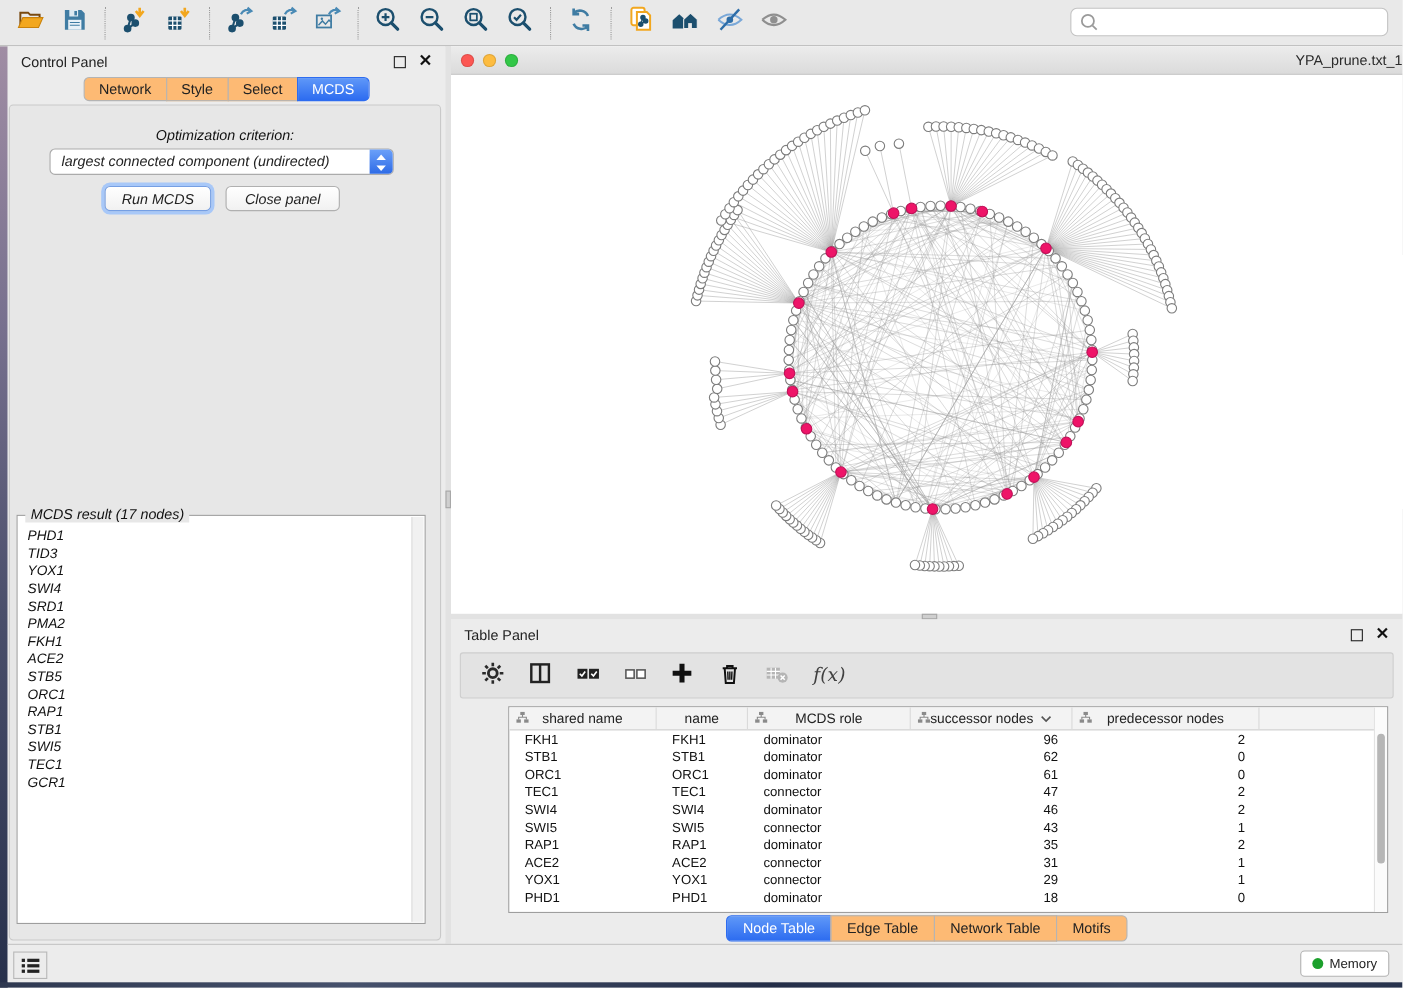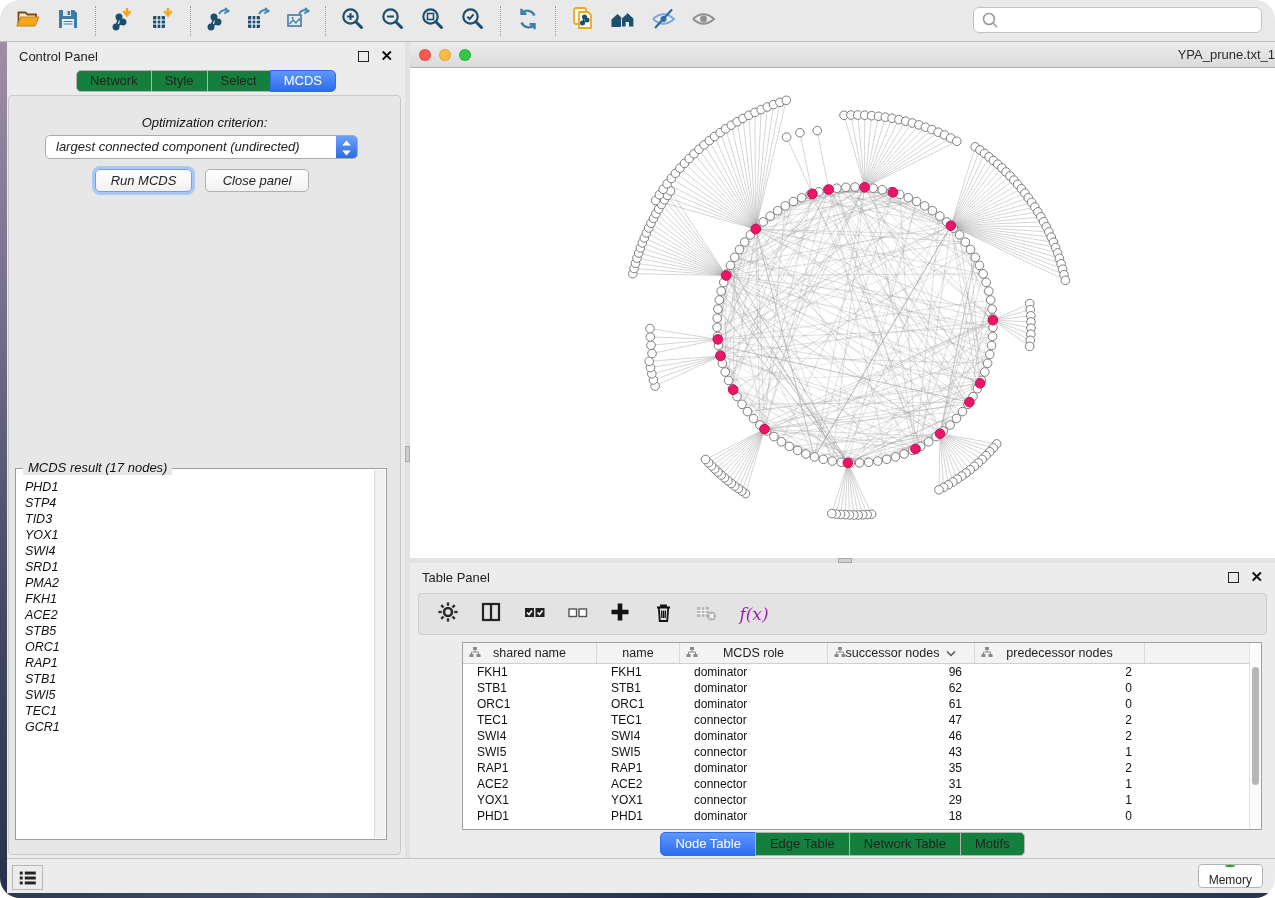--- a/index.html
+++ b/index.html
@@ -1,33 +1,33 @@
 <!DOCTYPE html>
 <html><head>
 <meta charset="utf-8">
 <style>
   html,body{margin:0;padding:0;}
-  #app{position:relative;width:1275px;height:898px;background:#ececec;font-family:"Liberation Sans",sans-serif;overflow:hidden;color:#222;border-radius:20px;}
+  #app{position:relative;width:1275px;height:898px;background:#ececec;font-family:"Liberation Sans",sans-serif;overflow:hidden;color:#222;}
   
   #wall-left{position:absolute;left:0;top:42px;width:7px;height:856px;background:linear-gradient(#a08da4,#77708e 30%,#4a4f6b 60%,#27304b);}
   #wall-bottom{position:absolute;left:0;bottom:0;width:1275px;height:5px;background:linear-gradient(90deg,#2e3850,#46516c 25%,#242e48 55%,#3a4660 80%,#27324c);}
   
   #toolbar{position:absolute;left:0;top:0;width:1275px;height:42px;background:#e9e9e9;border-bottom:1px solid #bdbdbd;display:flex;align-items:center;padding-left:8px;box-sizing:border-box;}
   .tb-btn{width:40px;height:36px;display:flex;align-items:center;justify-content:center;border-radius:4px;}
   .tb-sep{width:0;height:30px;border-left:1px dotted #9c9c9c;margin:0 7px;}
   #search-wrap{position:absolute;right:13px;top:7px;width:289px;height:26px;background:#fff;border:1px solid #c3c3c3;border-radius:6px;display:flex;align-items:center;padding-left:7px;box-sizing:border-box;}
   #search-input{border:none;outline:none;flex:1;font-size:13px;background:transparent;margin-left:4px;font-family:"Liberation Sans",sans-serif;}
   
   #control-panel{position:absolute;left:7px;top:42px;width:398px;height:816px;background:#ececec;}
   .panel-titlebar{height:28px;display:flex;align-items:center;padding:0 12px;font-size:13px;}
   .win-btns{margin-left:auto;display:flex;gap:11px;align-items:center;}
   .float-btn{width:9px;height:9px;border:1.5px solid #222;background:transparent;}
   .close-btn{font-weight:bold;font-size:15px;color:#111;line-height:12px;}
   .tabbar{display:flex;justify-content:center;}
-  .tab{background:#15803d;border:1px solid #b4b4b4;margin-left:-1px;padding:2px 13px;font-size:13px;line-height:16px;white-space:nowrap;}
+  .tab{background:#fdba74;border:1px solid #b4b4b4;margin-left:-1px;padding:2px 13px;font-size:13px;line-height:16px;white-space:nowrap;}
   .tab:first-child{border-radius:5px 0 0 5px;margin-left:0;}
   .tab:last-child{border-radius:0 5px 5px 0;}
   .tab.active{background:linear-gradient(#5f98f8,#2d6cf0);color:#fff;border-color:#2d6cf0;}
   #cp-content{position:absolute;left:1px;top:53px;width:393px;height:760px;background:#e7e7e7;border:1px solid #c9c9c9;border-radius:4px;box-sizing:border-box;font-style:italic;}
   #opt-label{text-align:center;margin-top:19px;font-size:13px;color:#111;}
   #dropdown{position:absolute;left:36px;top:39px;width:313px;height:24px;background:#fff;border:1px solid #ababab;border-radius:5px;box-sizing:border-box;}
   #dd-value{font-size:13px;padding-left:10px;line-height:22px;white-space:nowrap;}
   #dd-cap{position:absolute;right:0;top:0;bottom:0;width:21px;background:linear-gradient(#6ba0f9,#2e6be6);border-radius:0 4px 4px 0;}
   .mac-btn{position:absolute;height:23px;background:linear-gradient(#ffffff,#f1f1f1);border:1px solid #b0b0b0;border-radius:5px;font-size:13px;display:flex;align-items:center;justify-content:center;box-sizing:border-box;}
   #run-btn{left:86px;top:73px;width:97px;box-shadow:0 0 0 3px #a8c8f8;border-color:#769fe3;}
@@ -44,38 +44,38 @@
   
   #network-panel{position:absolute;left:410px;top:42px;width:865px;height:516px;background:#fff;}
   #net-titlebar{height:26px;background:linear-gradient(#ececec,#dbdbdb);border-bottom:1px solid #b2b2b2;position:relative;display:flex;align-items:center;justify-content:flex-end;font-size:13px;color:#2b2b2b;box-sizing:border-box;}
   #lights{position:absolute;left:9px;top:7px;display:flex;gap:8px;}
   .light{width:12px;height:12px;border-radius:50%;box-shadow:inset 0 0 0 1px rgba(0,0,0,.12);}
   #net-canvas{position:absolute;left:0;top:26px;width:865px;height:490px;background:#fff;}
   
   #table-panel{position:absolute;left:410px;top:563px;width:865px;height:295px;background:#ececec;}
   #tp-toolbar{position:absolute;left:8px;right:8px;top:30px;height:42px;background:#e3e3e3;border:1px solid #cecece;border-radius:3px;display:flex;align-items:center;gap:19px;padding-left:17px;box-sizing:border-box;}
   .tt-btn{display:flex;align-items:center;justify-content:center;width:24px;height:24px;}
-  .fx{font-family:"DejaVu Serif",serif;font-style:italic;font-size:17px;color:#a21caf;}
+  .fx{font-family:"DejaVu Serif",serif;font-style:italic;font-size:17px;color:#404040;}
   #tbl-wrap{position:absolute;left:8px;right:13px;top:79px;bottom:28px;background:#fff;border:1px solid #9e9e9e;box-sizing:border-box;overflow:hidden;margin-left:44px;}
   #tbl-header{height:20px;background:#f3f3f3;border-bottom:1px solid #cfcfcf;display:flex;}
   .th{border-right:1px solid #dadada;display:flex;align-items:center;justify-content:center;gap:7px;font-size:12.5px;color:#222;position:relative;box-sizing:border-box;flex:none;}
   .th .sitemap{position:absolute;left:6px;top:4px;}
   .th-fill{flex:1;border-right:none;}
   .trow{height:16px;display:flex;font-size:12px;color:#111;align-items:center;}
   .td{flex:none;box-sizing:border-box;white-space:nowrap;overflow:hidden;}
   .td.txt{padding-left:14px;}
   .td.num{text-align:right;padding-right:13px;}
   #tbl-scroll{position:absolute;right:0;top:0;bottom:0;width:11px;background:#fbfbfb;border-left:1px solid #e3e3e3;}
   #tbl-thumb{position:absolute;left:1.5px;top:24px;width:7px;height:118px;background:#b6b6b6;border-radius:4px;}
   #tp-tabs{position:absolute;bottom:2px;left:0;right:0;display:flex;justify-content:center;}
   #tp-tabs .tab{padding:3px 14px;}
   
   #status-bar{position:absolute;left:7px;top:858px;width:1268px;height:35px;background:#ececec;border-top:1px solid #c5c5c5;box-sizing:border-box;}
   #list-btn{position:absolute;left:5px;top:6px;width:29px;height:23px;background:#ececec;border:1px solid #b7b7b7;display:flex;align-items:center;justify-content:center;}
-  #memory-btn{position:absolute;right:12px;top:5px;height:24px;padding:0 10px;background:#fff;border:1px solid #b2b2b2;border-radius:4px;display:flex;align-items:center;gap:6px;font-size:12px;box-sizing:border-box;flex-direction:column;}
+  #memory-btn{position:absolute;right:12px;top:5px;height:24px;padding:0 10px;background:#fff;border:1px solid #b2b2b2;border-radius:4px;display:flex;align-items:center;gap:6px;font-size:12px;box-sizing:border-box;}
   #mem-dot{width:10px;height:10px;border-radius:50%;background:#1ca02c;}
 </style>
 </head>
 <body>
 
 <div id="app">
   <div id="wall-left"></div>
 
   <div id="toolbar">
     <div id="search-wrap">
@@ -257,21 +257,20 @@
               <path d="M6.2 14.5 L10.5 19.5 L14.8 14.5 Z" fill="#fff"></path>
             </svg>
         </div>
       </div>
       <div class="mac-btn" id="run-btn">Run MCDS</div>
       <div class="mac-btn" id="close-panel-btn">Close panel</div>
       <div id="result-group">
         <span id="result-legend">MCDS result (17 nodes)</span>
         <div id="result-list">
             <div>PHD1</div>
-            <div>STP4</div>
             <div>TID3</div>
             <div>YOX1</div>
             <div>SWI4</div>
             <div>SRD1</div>
             <div>PMA2</div>
             <div>FKH1</div>
             <div>ACE2</div>
             <div>STB5</div>
             <div>ORC1</div>
             <div>RAP1</div>

